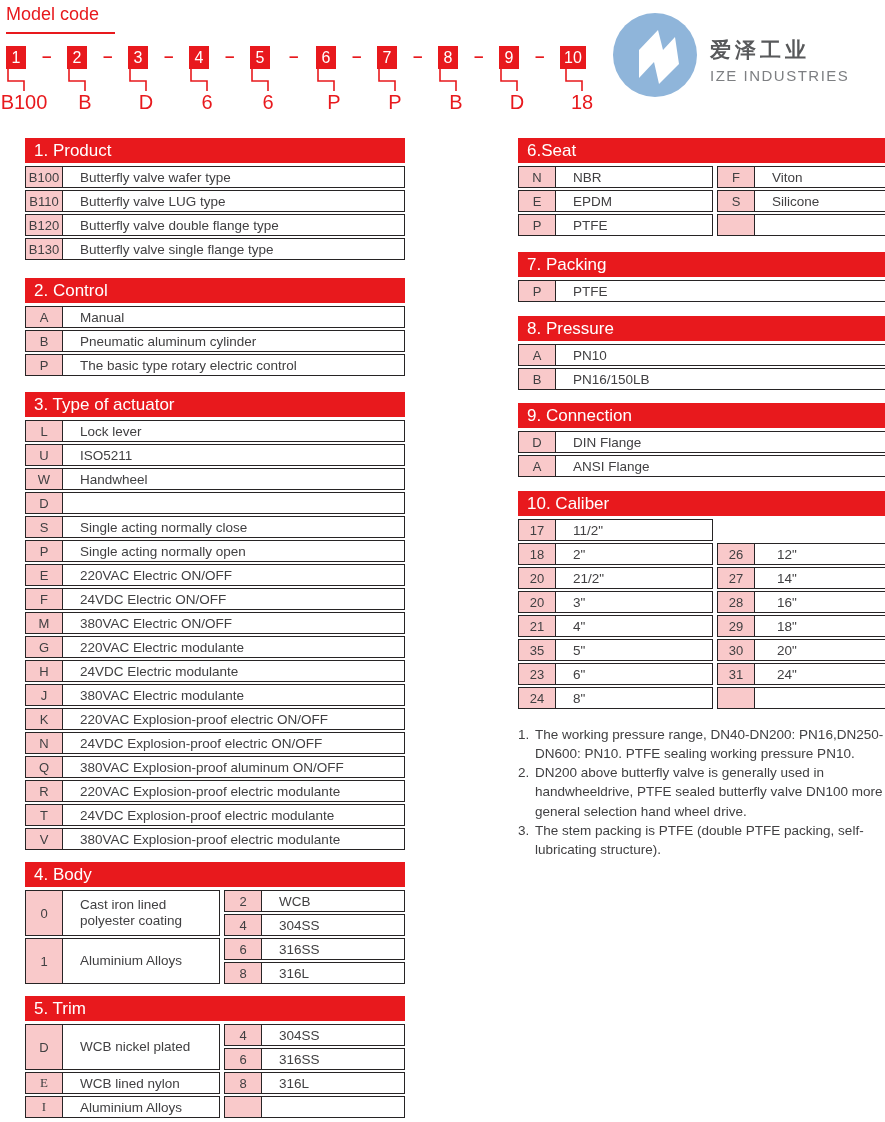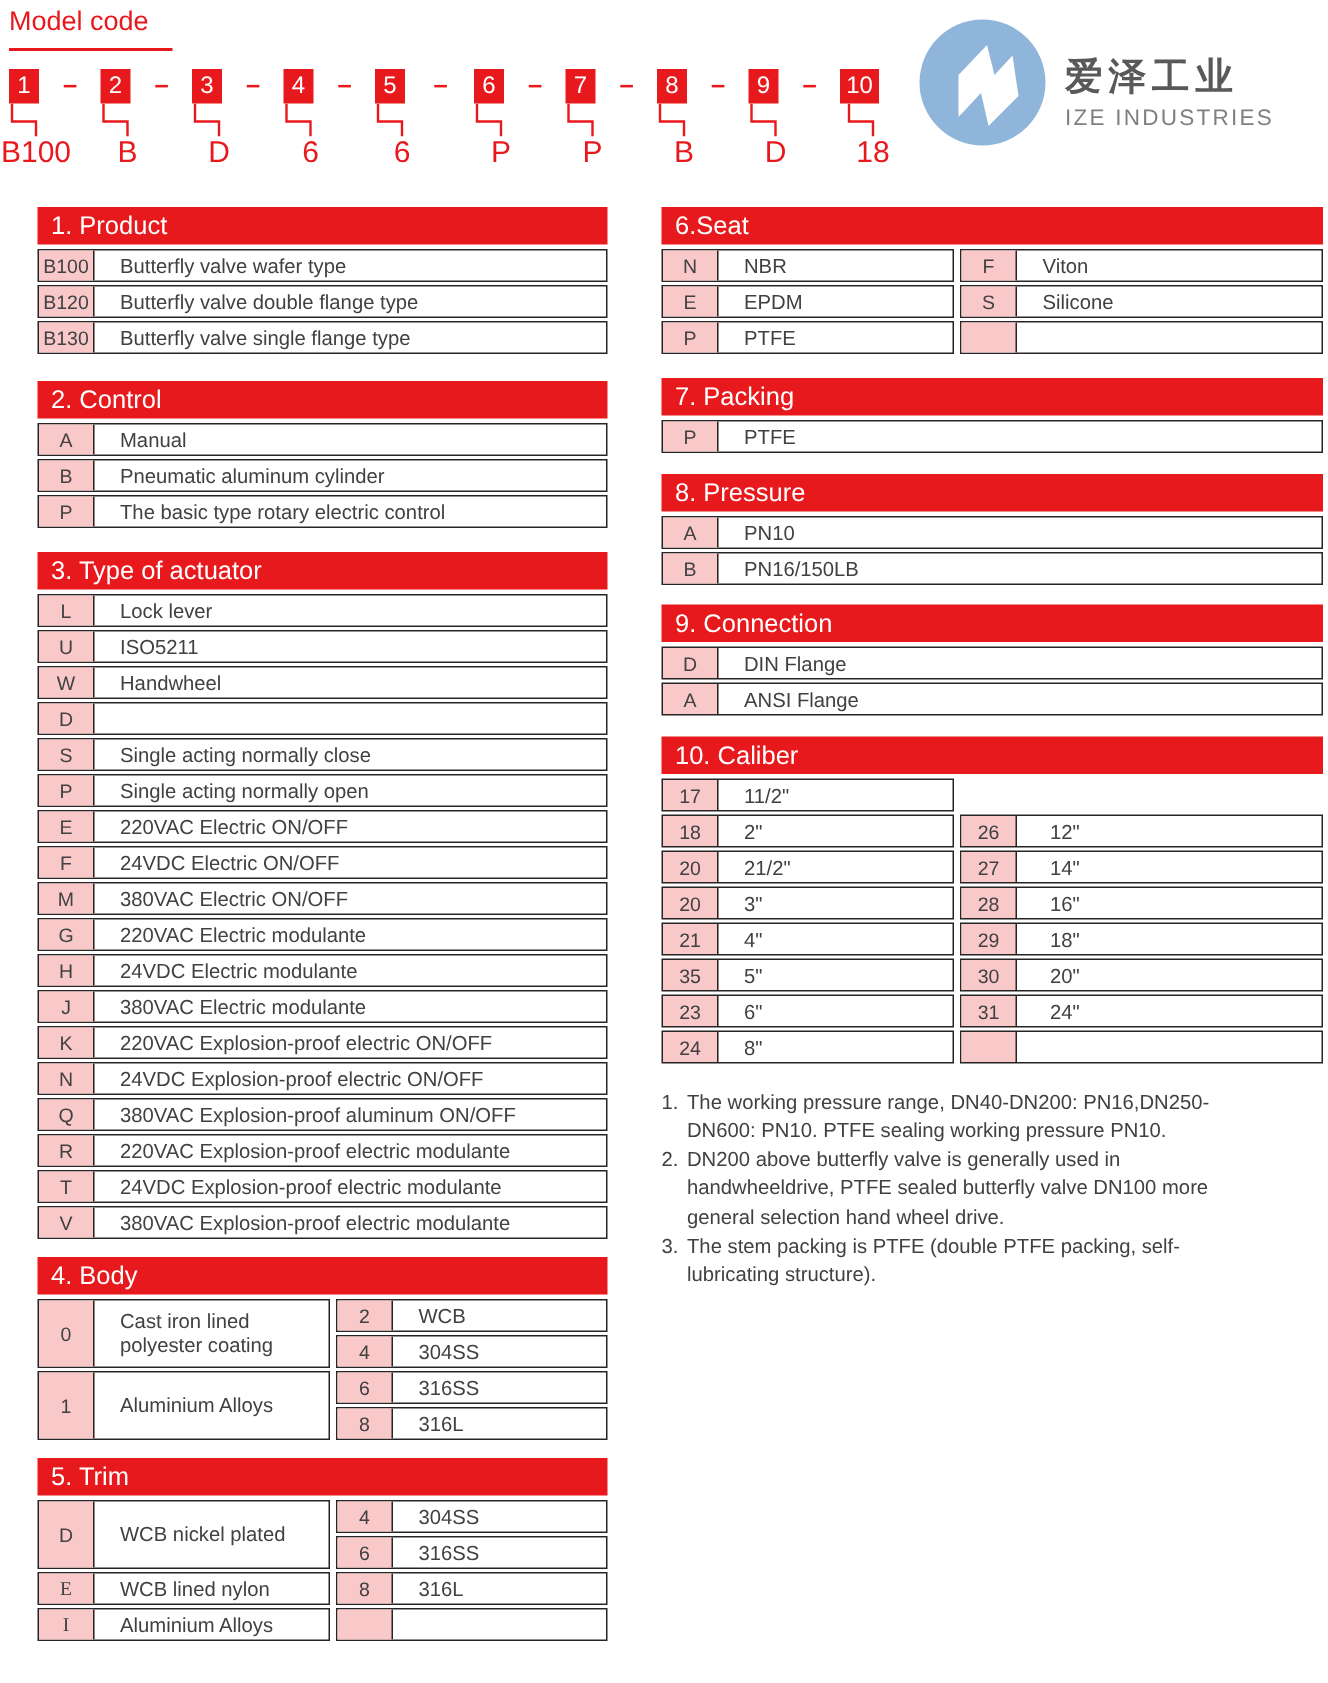--- a/index.html
+++ b/index.html
@@ -31,25 +31,25 @@
   .mc-conn{position:absolute;left:0;top:23px;stroke:var(--red);stroke-width:1.6;fill:none;}
   .mc-value{
     position:absolute;top:45px;left:-10px;width:56px;text-align:center;
     color:var(--red);font-size:20px;
   }
   .mc-dash{position:absolute;top:47px;color:var(--red);font-size:17px;font-weight:bold;}
   
   .logo{position:absolute;left:612px;top:12px;display:flex;align-items:center;}
   .logo-mark{width:86px;height:86px;flex:0 0 86px;}
   .logo-text{margin-left:12px;padding-top:10px;}
-  .logo-cn{font-size:25px;letter-spacing:4px;color:#58595b;font-weight:bold;}
+  .logo-cn{font-size:21px;letter-spacing:4px;color:#58595b;font-weight:bold;}
   .logo-en{font-size:15px;letter-spacing:1.5px;color:#7d7f82;margin-top:3px;}
   
   .cols{position:absolute;top:138px;left:5px;width:877px;display:flex;}
-  .col-left{width:400px;flex:0 0 400px;margin-right:36px;padding-left:20px;}
+  .col-left{width:400px;flex:0 0 400px;margin-right:113px;padding-left:20px;}
   .col-right{flex:1;}
   
   .section-header{
     background:var(--red);color:#fff;font-size:17px;
     height:25px;line-height:25px;padding-left:9px;margin-bottom:3px;
   }
   .mb18{margin-bottom:18px}.mb16{margin-bottom:16px}.mb14{margin-bottom:14px}
   .mb13{margin-bottom:13px}.mb12{margin-bottom:12px}
   .row{
     display:flex;align-items:stretch;border:1px solid var(--border);
@@ -192,20 +192,24 @@
 
   <div class="col-left">
 
     <div class="mb18">
       <div class="section-header">1. Product</div>
       <div class="row">
         <div class="key">B100</div>
         <div class="desc">Butterfly valve wafer type</div>
       </div>
       <div class="row">
+        <div class="key">B110</div>
+        <div class="desc">Butterfly valve LUG type</div>
+      </div>
+      <div class="row">
         <div class="key">B120</div>
         <div class="desc">Butterfly valve double flange type</div>
       </div>
       <div class="row">
         <div class="key">B130</div>
         <div class="desc">Butterfly valve single flange type</div>
       </div>
     </div>
 
     <div class="mb16">

